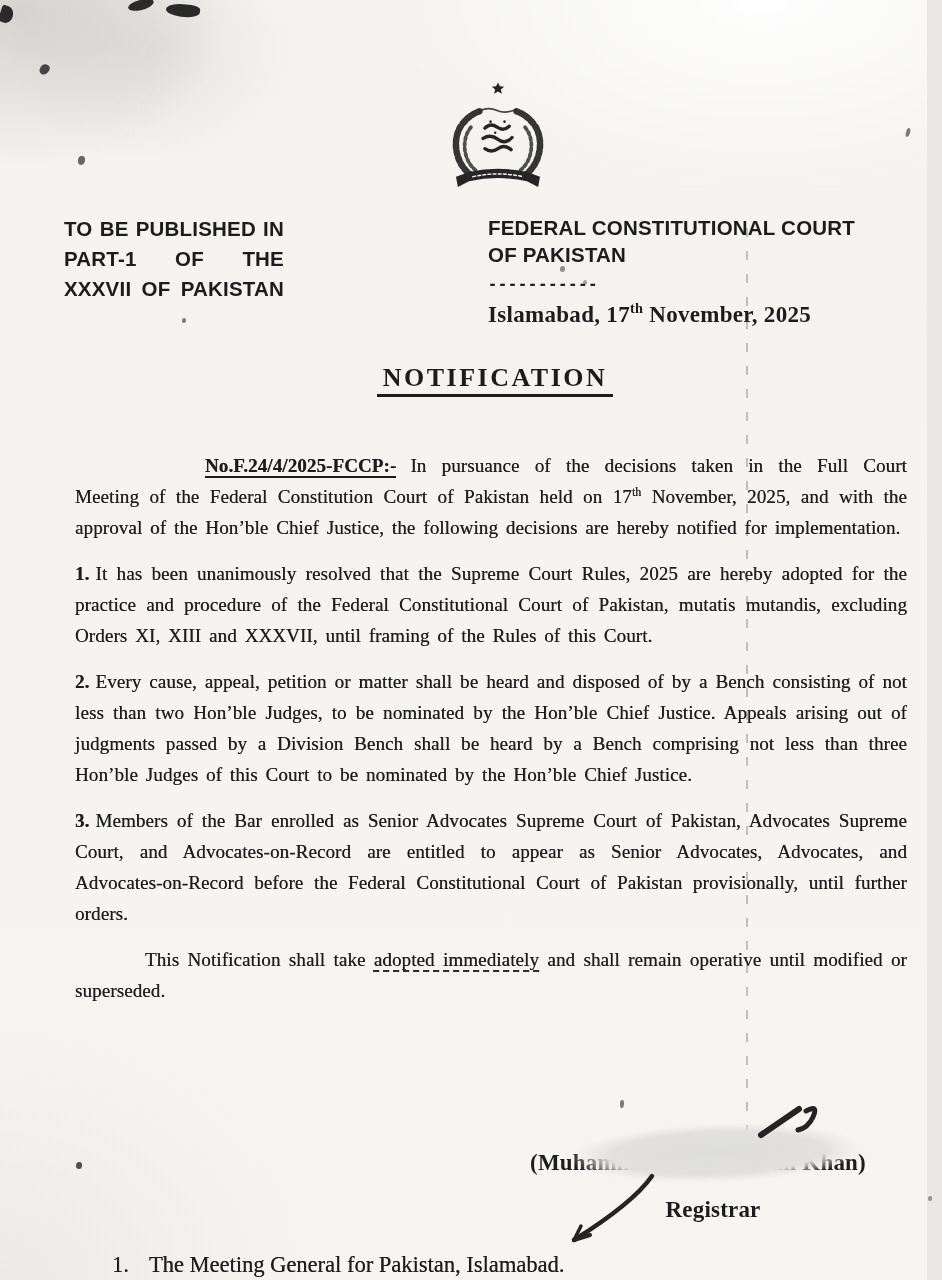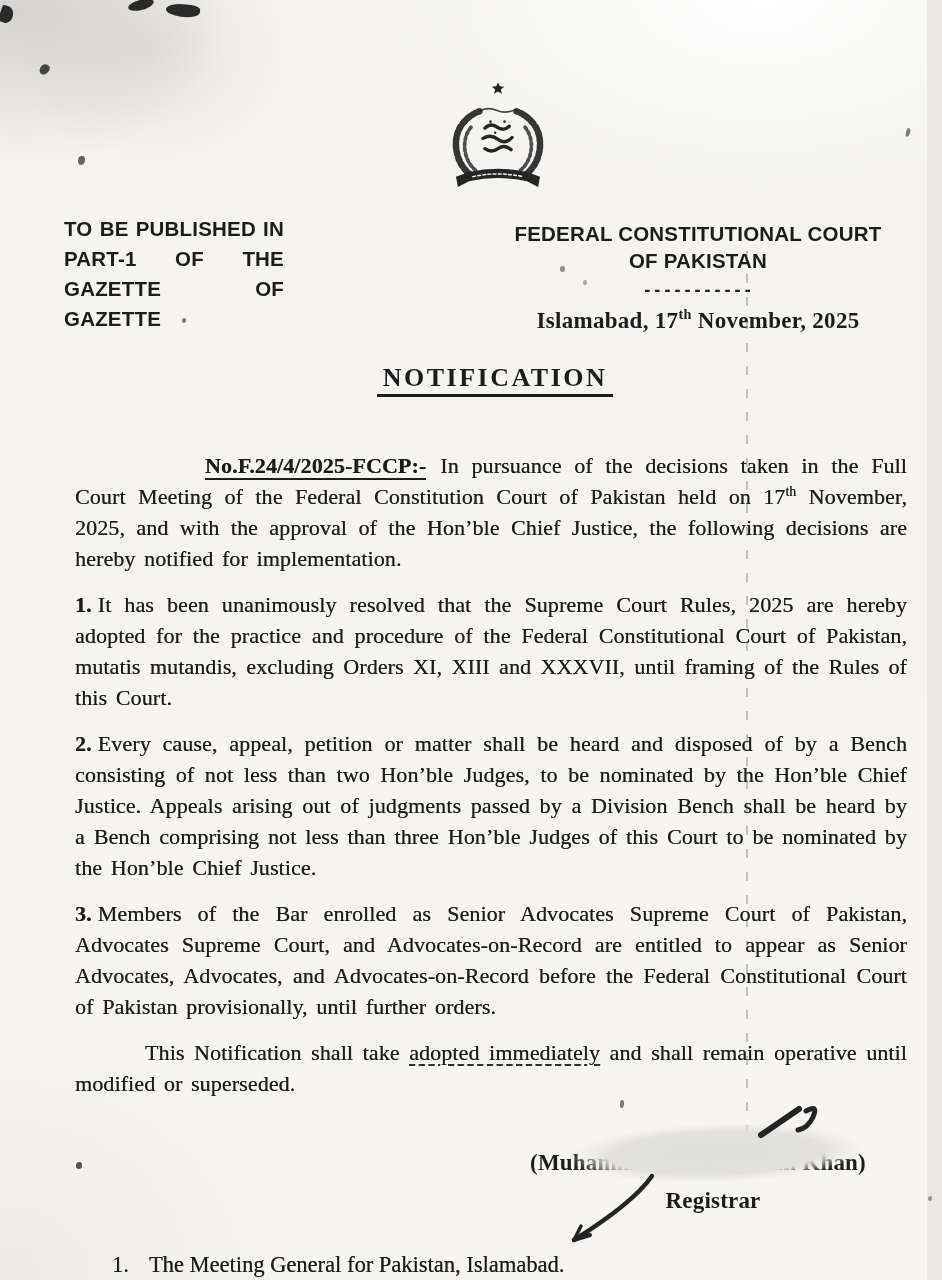--- a/index.html
+++ b/index.html
@@ -26,22 +26,21 @@
 
   
   .publish-note {
     position: absolute; left: 64px; top: 214px; width: 220px;
     font-family: "Liberation Sans", sans-serif;
     font-weight: bold; font-size: 20.5px; line-height: 30px;
     text-align: justify; text-align-last: justify;
     letter-spacing: 0.2px;
   }
   .court-block {
-    position: absolute; left: 488px; top: 220px; width: 420px;
-    text-align: center;
+    position: absolute; left: 488px; top: 214px; width: 420px;
   }
   .court-name {
     font-family: "Liberation Sans", sans-serif;
     font-weight: bold; font-size: 20.5px; line-height: 27px;
     letter-spacing: 0.2px;
   }
   .court-divider {
     font-family: "DejaVu Sans Mono", monospace;
     font-weight: bold; font-size: 15px; letter-spacing: 1px;
     margin-top: 7px; color: #222;
@@ -62,21 +61,21 @@
     display: inline-block;
     font-weight: bold; font-size: 26px; letter-spacing: 2.5px;
     border-bottom: 3px solid #1c1c1c;
     padding: 0 6px 1px 6px;
     text-align: right;
   }
 
   
   .body-text {
     position: absolute; left: 75px; top: 450px; width: 832px;
-    font-size: 22px; line-height: 31px;
+    font-size: 19px; line-height: 31px;
     word-spacing: 3px; letter-spacing: 0.1px;
     text-align: justify;
     text-shadow: 0.3px 0 0 rgba(28,28,28,0.75);
   }
   .para { margin-bottom: 15px; }
   .para-intro { text-indent: 130px; }
   .ref-no {
     font-weight: bold;
     border-bottom: 2.5px solid #1c1c1c;
     padding-bottom: 0px;
@@ -101,21 +100,21 @@
     pointer-events: none;
   }
 
   
   .sig-name-block {
     position: absolute; left: 488px; top: 1148px; width: 420px;
     text-align: center;
     font-weight: bold; font-size: 23px; line-height: 29px;
     letter-spacing: 0.2px;
   }
-  .sig-role { margin-top: 9px; padding-left: 30px; }
+  .sig-role { margin-top: 18px; padding-left: 30px; }
   .sig-art {
     position: absolute; left: 480px; top: 1080px; width: 462px; height: 180px;
     pointer-events: none;
   }
 
   
   .footer-item {
     position: absolute; left: 112px; top: 1252px; width: 700px;
     font-size: 22.5px;
     text-shadow: 0.3px 0 0 rgba(28,28,28,0.75);
@@ -166,21 +165,21 @@
       <circle cx="72" cy="55" r="1.3" fill="#252525" stroke="none"></circle>
 
       <path d="M30,102 L44,97 Q75,90 106,97 L120,102 L118,113 L106,107 Q75,100 44,107 L32,113 Z" fill="#252525" stroke="none"></path>
       <path d="M48,102 Q75,96 102,102" stroke="#f4f3f0" stroke-width="1.6" stroke-dasharray="3 2.5"></path>
     </g>
   </svg>
 
   <div class="publish-note">
     <div>TO BE PUBLISHED IN</div>
     <div>PART-1 OF THE</div>
-    <div>GAZETTE OF GAZETTE</div>
+    <div>XXXVII OF PAKISTAN</div>
   </div>
 
   <div class="court-block">
     <div class="court-name">FEDERAL CONSTITUTIONAL COURT</div>
     <div class="court-name">OF PAKISTAN</div>
     <div class="court-divider">-----------</div>
     <div class="dateline"><span>Islamabad, 17</span><span class="sup">th</span><span> November, 2025</span></div>
   </div>
 
   <div class="doc-title">

